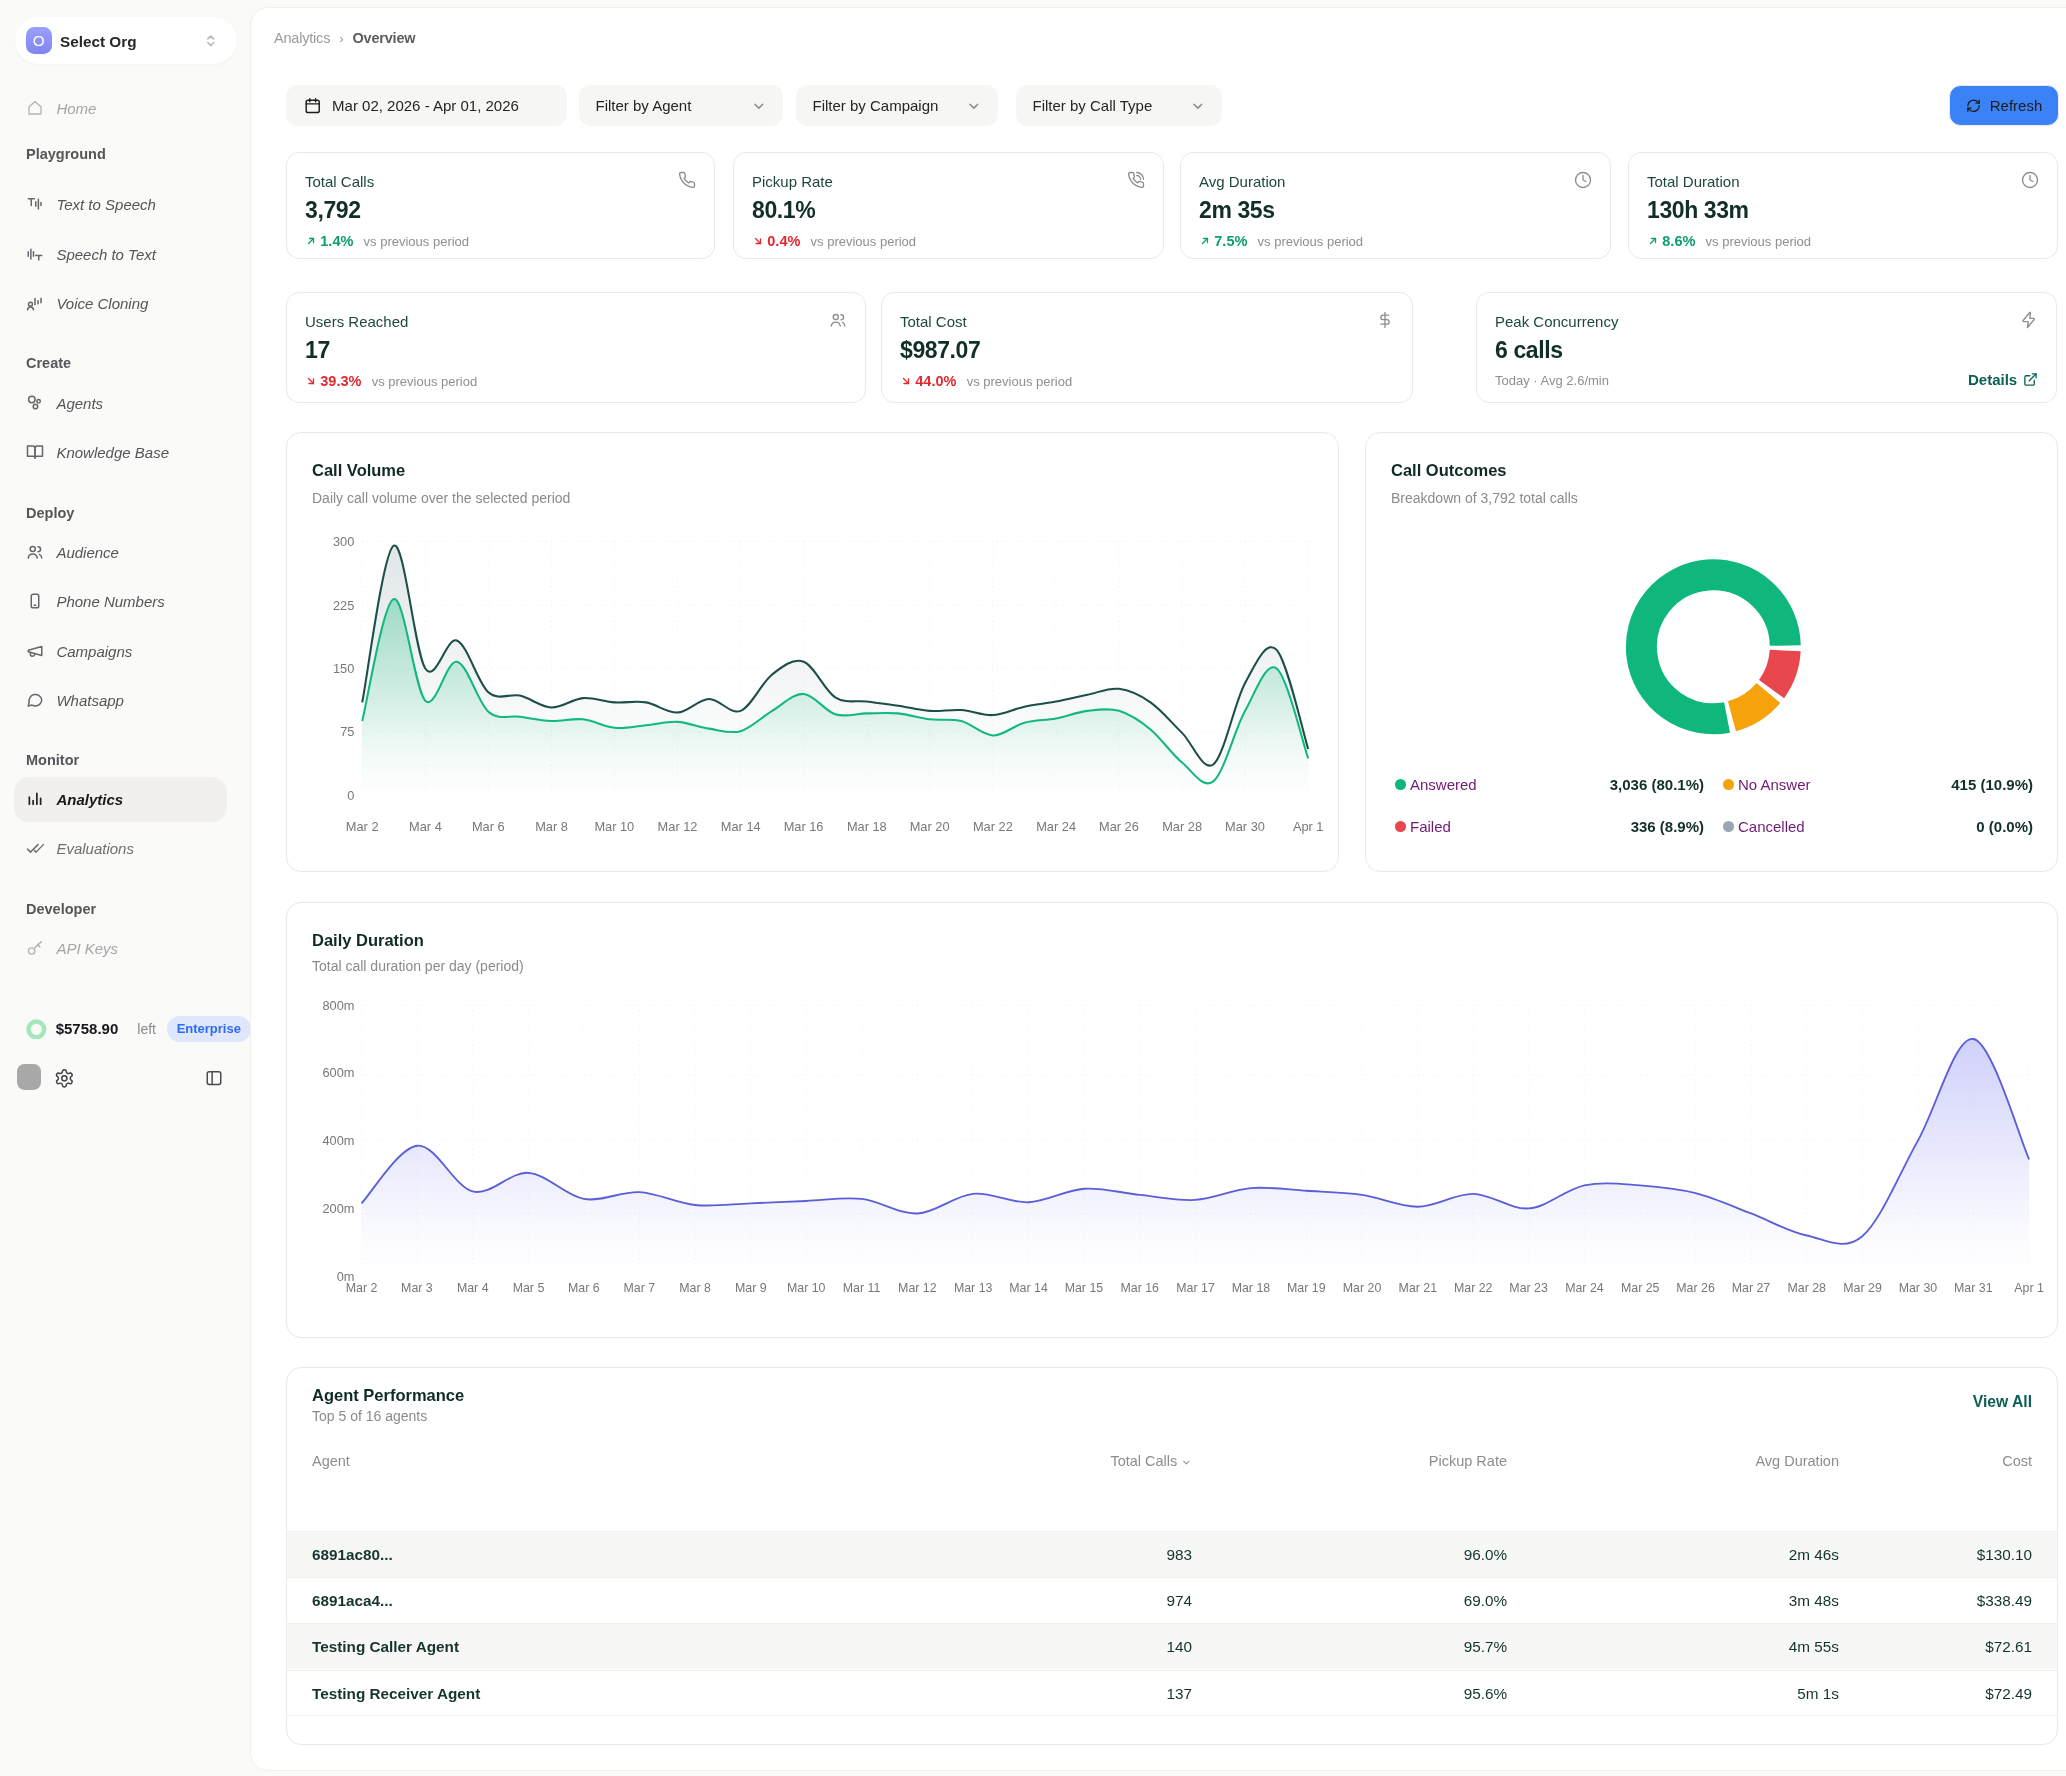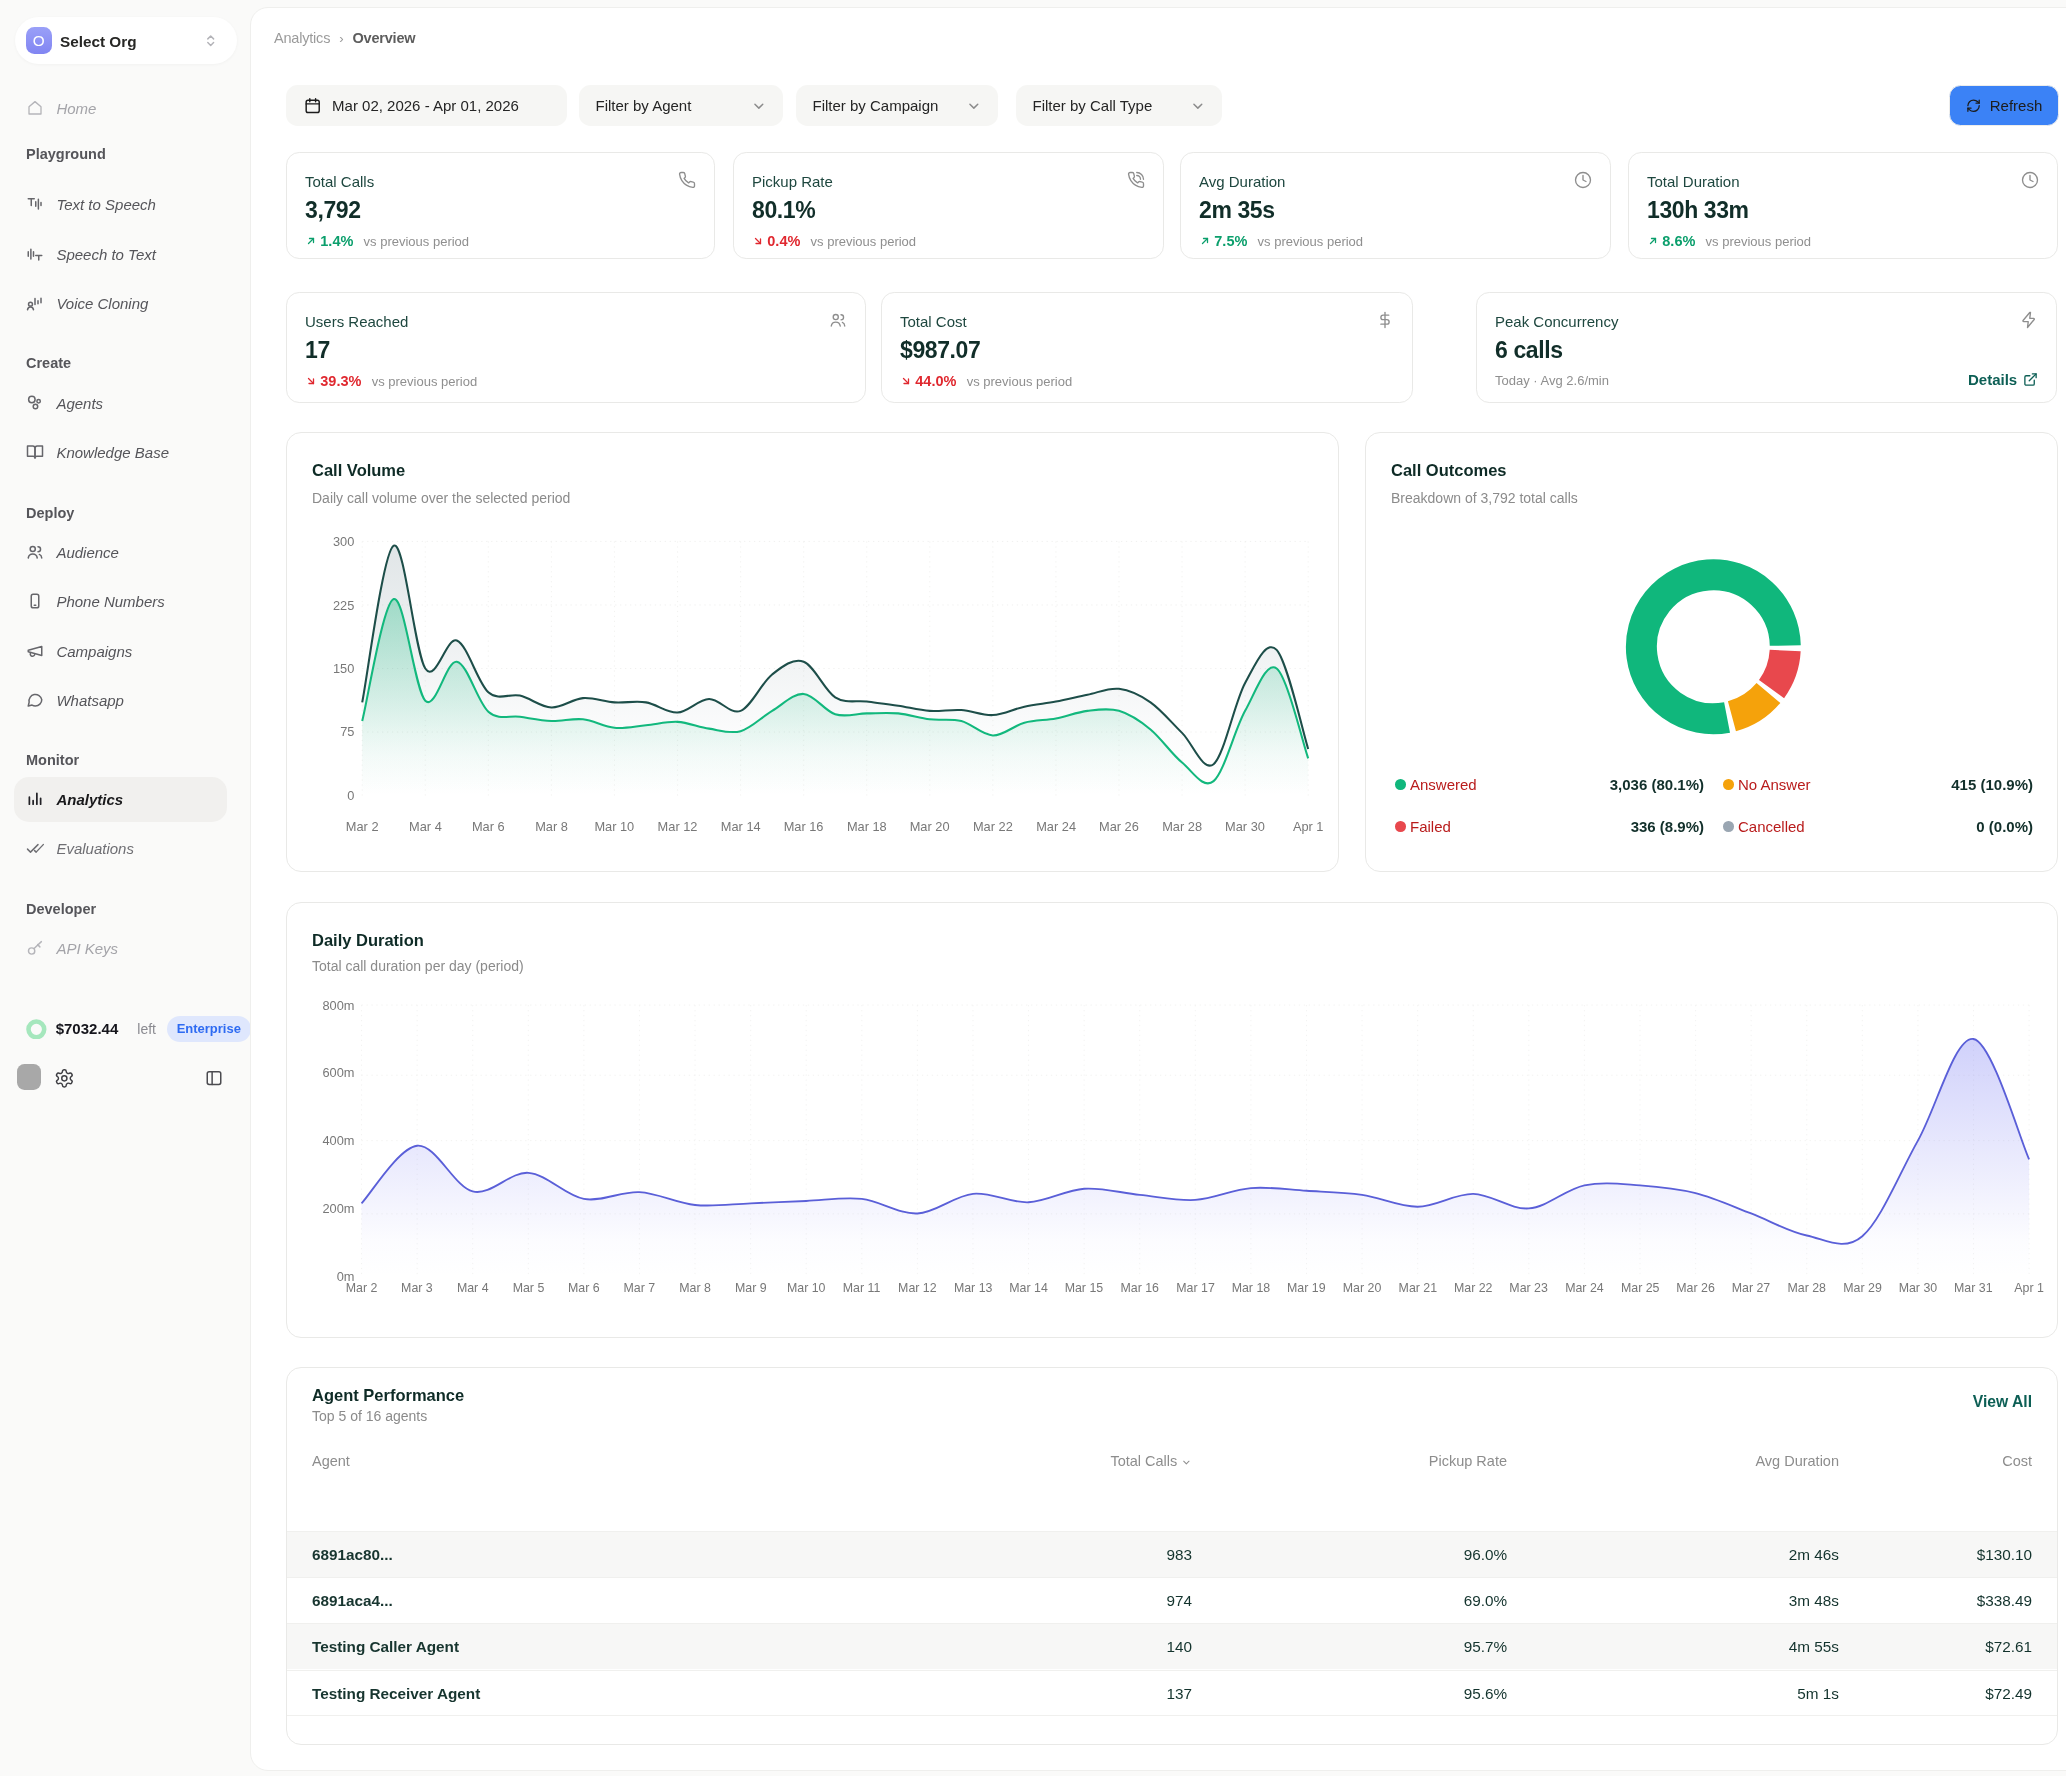--- a/index.html
+++ b/index.html
@@ -32,21 +32,21 @@
 .kv { position:absolute; left:18px; top:44px; font-size:23px; font-weight:bold; color:#112e29; letter-spacing:-0.4px; }
 .kd { position:absolute; left:18px; top:80px; font-size:13px; color:#8f8f8f; display:flex; align-items:center; gap:3.3px; }
 .kd .up { color:#0b9f6c; font-weight:bold; font-size:14.5px; }
 .kd .dn { color:#e0282f; font-weight:bold; font-size:14.5px; }
 .kic { position:absolute; right:18px; top:18px; }
 .ccard { background:#fff; border:0.8px solid #e9e9e7; border-radius:15px; position:absolute; }
 .ct { position:absolute; left:25px; top:28px; font-size:16.5px; font-weight:bold; color:#0e2b26; }
 .cs { position:absolute; left:25px; top:57px; font-size:14px; color:#8b8b8b; }
 .detl { color:#0d5f55; font-weight:bold; font-size:15px; }
 .ldot { position:absolute; top:4.1px; width:10.7px; height:10.7px; border-radius:50%; }
-.llab { position:absolute; top:0; font-size:15px; color:#b91c1c; line-height:20px; }
+.llab { position:absolute; top:0; font-size:15px; color:#701a75; line-height:20px; }
 .lval { position:absolute; top:0; font-size:15px; font-weight:bold; color:#12302b; line-height:20px; }
 .thead { position:absolute; left:0; top:83px; width:100%; height:20px; font-size:14.5px; color:#8d8d8d; line-height:20px; border-bottom:0; }
 .trow { position:absolute; left:0; width:100%; height:46px; border-top:0.8px solid #f0f0ee; font-size:15.3px; line-height:45px; color:#13332d; }
 .trow.zeb { background:#f7f7f6; }
 .ta { position:absolute; left:25px; font-weight:bold; color:#17352f; }
 .tn { position:absolute; }
 </style>
 </head>
 <body>
 <div id="sidebar">
@@ -154,21 +154,21 @@
         <circle cx="7.5" cy="16" r="4.2"></circle>
         <path d="m10.8 12.7 9.7-9.2"></path>
         <path d="m15.5 7.5 3 3"></path>
       </svg>
     <span>API Keys</span>
   </div>
   <div class="credrow">
     <svg width="20.7" height="20.7" viewBox="0 0 50 50" fill="none">
         <circle cx="25" cy="25" r="19" stroke="#a5e7bd" stroke-width="11"></circle>
       </svg>
-    <span style="font-size:15px;font-weight:bold;color:#15151c;margin-left:9px;">$7032.44</span>
+    <span style="font-size:15px;font-weight:bold;color:#15151c;margin-left:9px;">$5758.90</span>
     <span style="font-size:14px;color:#8a8a90;margin-left:19px;">left</span>
     <span class="entpill">Enterprise</span>
   </div>
   <div class="bsq"></div>
   <svg class="abs" style="left:54px;top:1068px;" width="20.7" height="20.7" viewBox="0 0 24 24" fill="none" stroke="#3e3e43" stroke-width="1.7" stroke-linecap="round" stroke-linejoin="round">
       <path d="M12.22 2h-.44a2 2 0 0 0-2 2v.18a2 2 0 0 1-1 1.73l-.43.25a2 2 0 0 1-2 0l-.15-.08a2 2 0 0 0-2.73.73l-.22.38a2 2 0 0 0 .73 2.73l.15.1a2 2 0 0 1 1 1.72v.51a2 2 0 0 1-1 1.74l-.15.09a2 2 0 0 0-.73 2.73l.22.38a2 2 0 0 0 2.73.73l.15-.08a2 2 0 0 1 2 0l.43.25a2 2 0 0 1 1 1.73V20a2 2 0 0 0 2 2h.44a2 2 0 0 0 2-2v-.18a2 2 0 0 1 1-1.73l.43-.25a2 2 0 0 1 2 0l.15.08a2 2 0 0 0 2.73-.73l.22-.39a2 2 0 0 0-.73-2.73l-.15-.08a2 2 0 0 1-1-1.74v-.5a2 2 0 0 1 1-1.74l.15-.09a2 2 0 0 0 .73-2.73l-.22-.38a2 2 0 0 0-2.73-.73l-.15.08a2 2 0 0 1-2 0l-.43-.25a2 2 0 0 1-1-1.73V4a2 2 0 0 0-2-2z"></path>
       <circle cx="12" cy="12" r="3"></circle>
     </svg>
   <svg class="abs" style="left:205px;top:1069px;" width="18" height="18" viewBox="0 0 24 24" fill="none" stroke="#4b4b50" stroke-width="2" stroke-linecap="round" stroke-linejoin="round">
       <rect x="3" y="3.5" width="18" height="17" rx="2.5"></rect>

